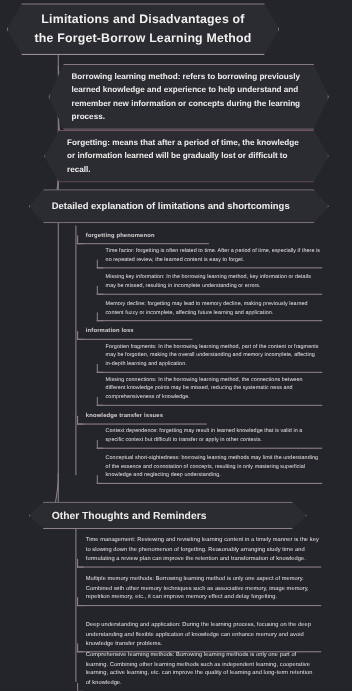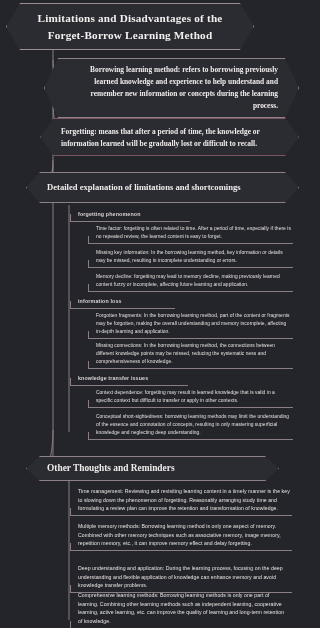--- a/index.html
+++ b/index.html
@@ -18,37 +18,37 @@
 
   
   .hex{
     position:absolute;
     box-sizing:border-box;
     border:1px solid #8a7d83;
     background:#2b2c31;
     clip-path:polygon(14px 0,calc(100% - 14px) 0,100% 50%,calc(100% - 14px) 100%,14px 100%,0 50%);
     display:flex;align-items:center;
   }
-  .hex .inner{padding:5px 20px;width:100%;box-sizing:border-box;font-family:Liberation Serif, serif;}
+  .hex .inner{padding:5px 20px;width:100%;box-sizing:border-box;}
 
   .title-node{
     left:6px;top:3px;width:248px;min-height:47px;
     border-color:#9b8e93;
   }
   .title-node .inner{text-align:center;padding:4px 22px;}
   .title-node .t{
     font-size:11.2px;font-weight:bold;letter-spacing:.2px;line-height:1.45;color:#f2efef;
   }
 
   .def-node{
     border-color:#8d8187;
   }
   .def-node .t{font-size:7.4px;font-weight:bold;line-height:1.62;color:#efecec;}
 
-  .node-borrow{left:44px;top:58px;width:255px;min-height:47px;text-align:right;}
+  .node-borrow{left:44px;top:58px;width:255px;min-height:47px;}
   .node-forget{left:40px;top:118px;width:259px;min-height:38px;border-color:#7d5663;align-items:flex-end;}
   .node-detail{left:26px;top:172px;width:273px;min-height:31px;}
   .node-detail .t{font-size:8.6px;font-weight:bold;line-height:1.5;}
   .node-other{left:26px;top:456px;width:253px;min-height:23px;}
   .node-other .t{font-size:9.4px;font-weight:bold;line-height:1.4;}
 
   
   .branch{
     position:absolute;
     box-sizing:border-box;

